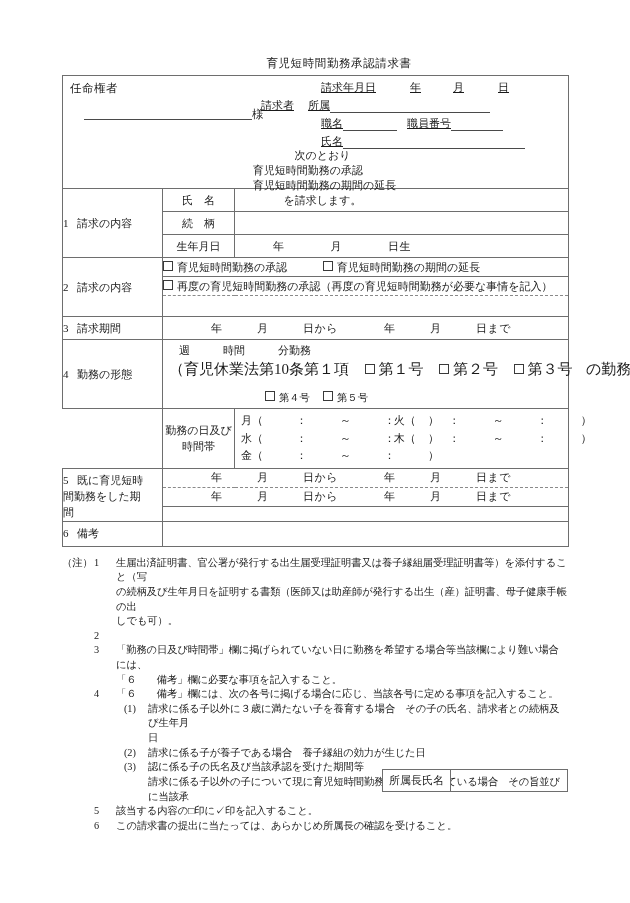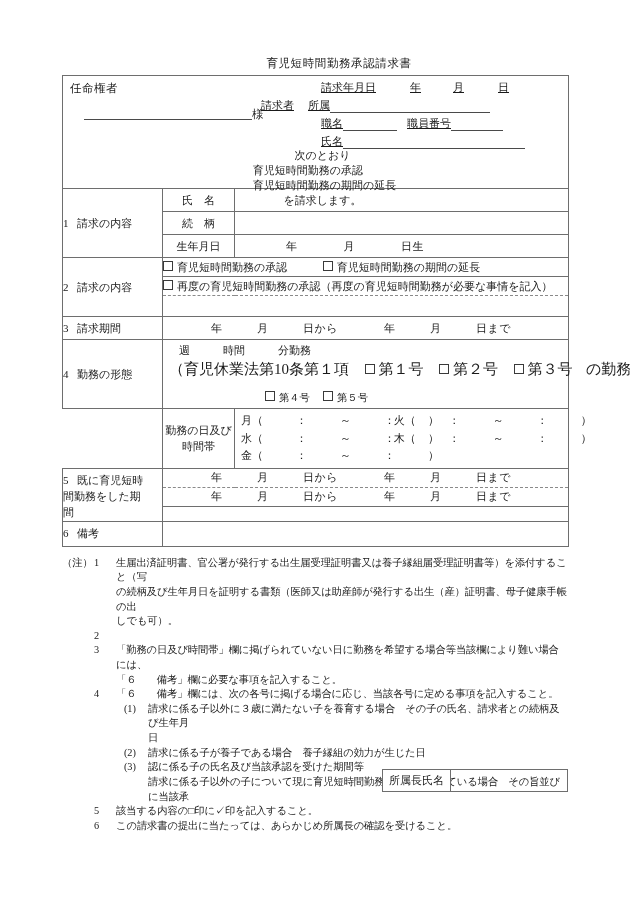--- a/index.html
+++ b/index.html
@@ -228,21 +228,21 @@
       </td>
       <td class="sub-lbl" style="height:22px">氏　名</td>
       <td class="pad"></td>
     </tr>
     <tr>
       <td class="sub-lbl" style="height:22px">続　柄</td>
       <td class="pad"></td>
     </tr>
     <tr>
       <td class="sub-lbl" style="height:22px">生年月日</td>
-      <td class="pad kv-date" style="padding-left:51px">年　　　　月　　　　日生</td>
+      <td class="pad kv-date" style="padding-left:38px">年　　　　月　　　　日生</td>
     </tr>
 
     <tr>
       <td rowspan="3" class="lbl-cell">
         <span class="num">2</span><span>請求の内容</span>
       </td>
       <td colspan="2" class="row-line" style="height:18px">
         <span class="cb"></span><span>育児短時間勤務の承認</span>
         <span class="sp" style="width:30px"></span>
         <span class="cb"></span><span>育児短時間勤務の期間の延長</span>

